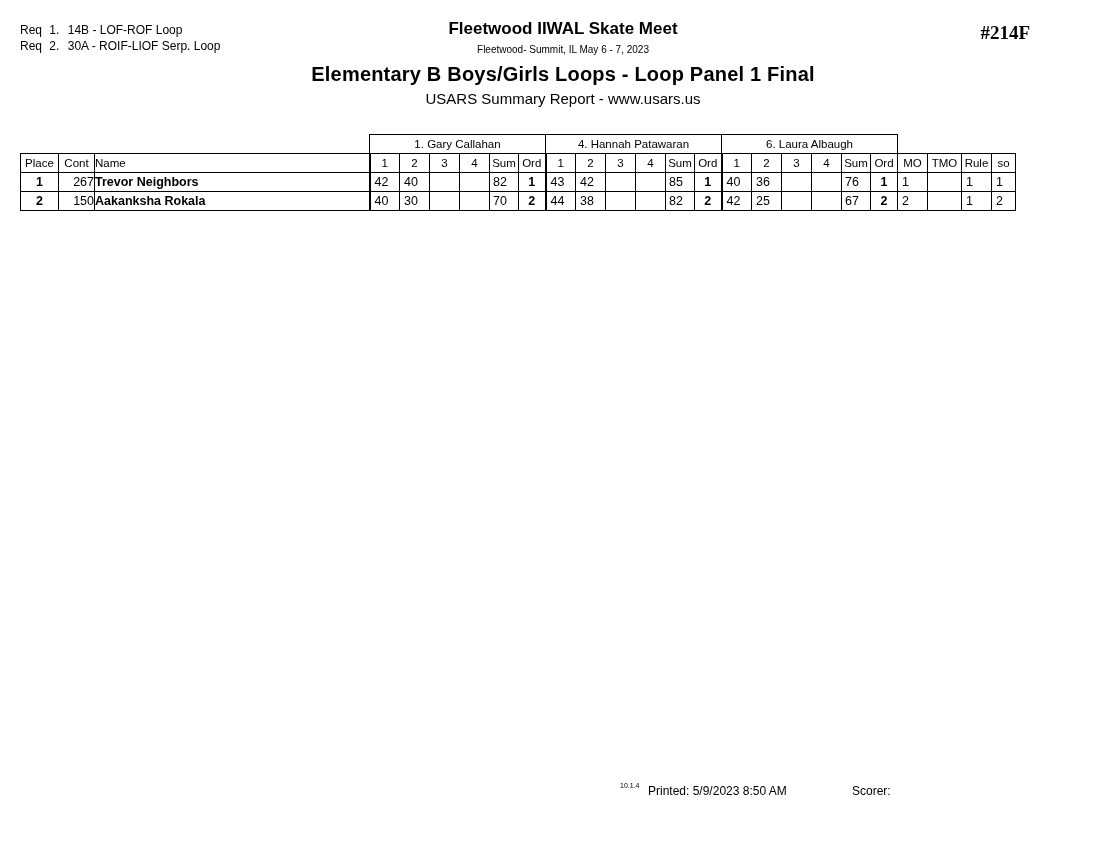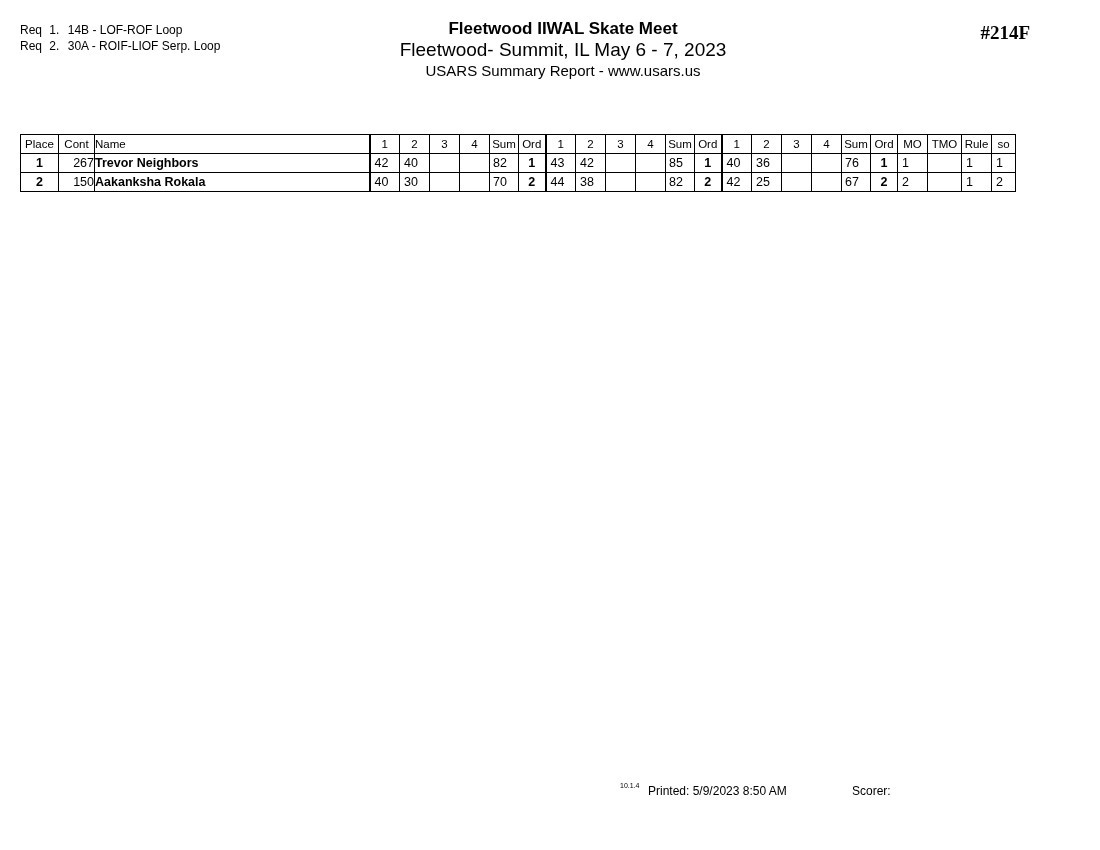--- a/index.html
+++ b/index.html
@@ -39,21 +39,21 @@
     top: 18px;
     text-align: center;
     padding-left: 12px;
   }
   .meet-title {
     font-size: 17px;
     font-weight: bold;
     line-height: 22px;
   }
   .meet-sub {
-    font-size: 19px;
+    font-size: 10px;
     line-height: 20px;
   }
   .event-title {
     font-size: 20px;
     font-weight: bold;
     line-height: 28px;
     letter-spacing: 0.2px;
   }
   .report-line {
     font-size: 15px;
@@ -169,29 +169,42 @@
   <div class="req-row">
     <span class="req-label">Req</span>
     <span class="req-num">2.</span>
     <span class="req-text">30A - ROIF-LIOF Serp. Loop</span>
   </div>
 </div>
 
 <div class="header">
   <div class="meet-title">Fleetwood IIWAL Skate Meet</div>
   <div class="meet-sub">Fleetwood- Summit, IL  May 6 - 7, 2023</div>
+  <div class="event-title">Elementary B Boys/Girls Loops - Loop Panel 1 Final</div>
   <div class="report-line">USARS Summary Report - www.usars.us</div>
 </div>
 
 <div class="event-number">#214F</div>
 
 <div class="table-wrap">
   <table class="results">
     <tbody>
 
+      <tr class="judge-row">
+        <td class="col-place noborder"></td>
+        <td class="col-cont noborder"></td>
+        <td class="col-name noborder"></td>
+        <td class="judge" colspan="6">1.  Gary Callahan</td>
+        <td class="judge" colspan="6">4.  Hannah Patawaran</td>
+        <td class="judge" colspan="6">6.  Laura Albaugh</td>
+        <td class="col-mo noborder"></td>
+        <td class="col-tmo noborder"></td>
+        <td class="col-rule noborder"></td>
+        <td class="col-so noborder"></td>
+      </tr>
 
       <tr class="hdr">
         <td class="col-place">Place</td>
         <td class="col-cont">Cont</td>
         <td class="col-name">Name</td>
 
         <td class="col-sc sep-left">1</td>
         <td class="col-sc">2</td>
         <td class="col-sc">3</td>
         <td class="col-sc">4</td>

